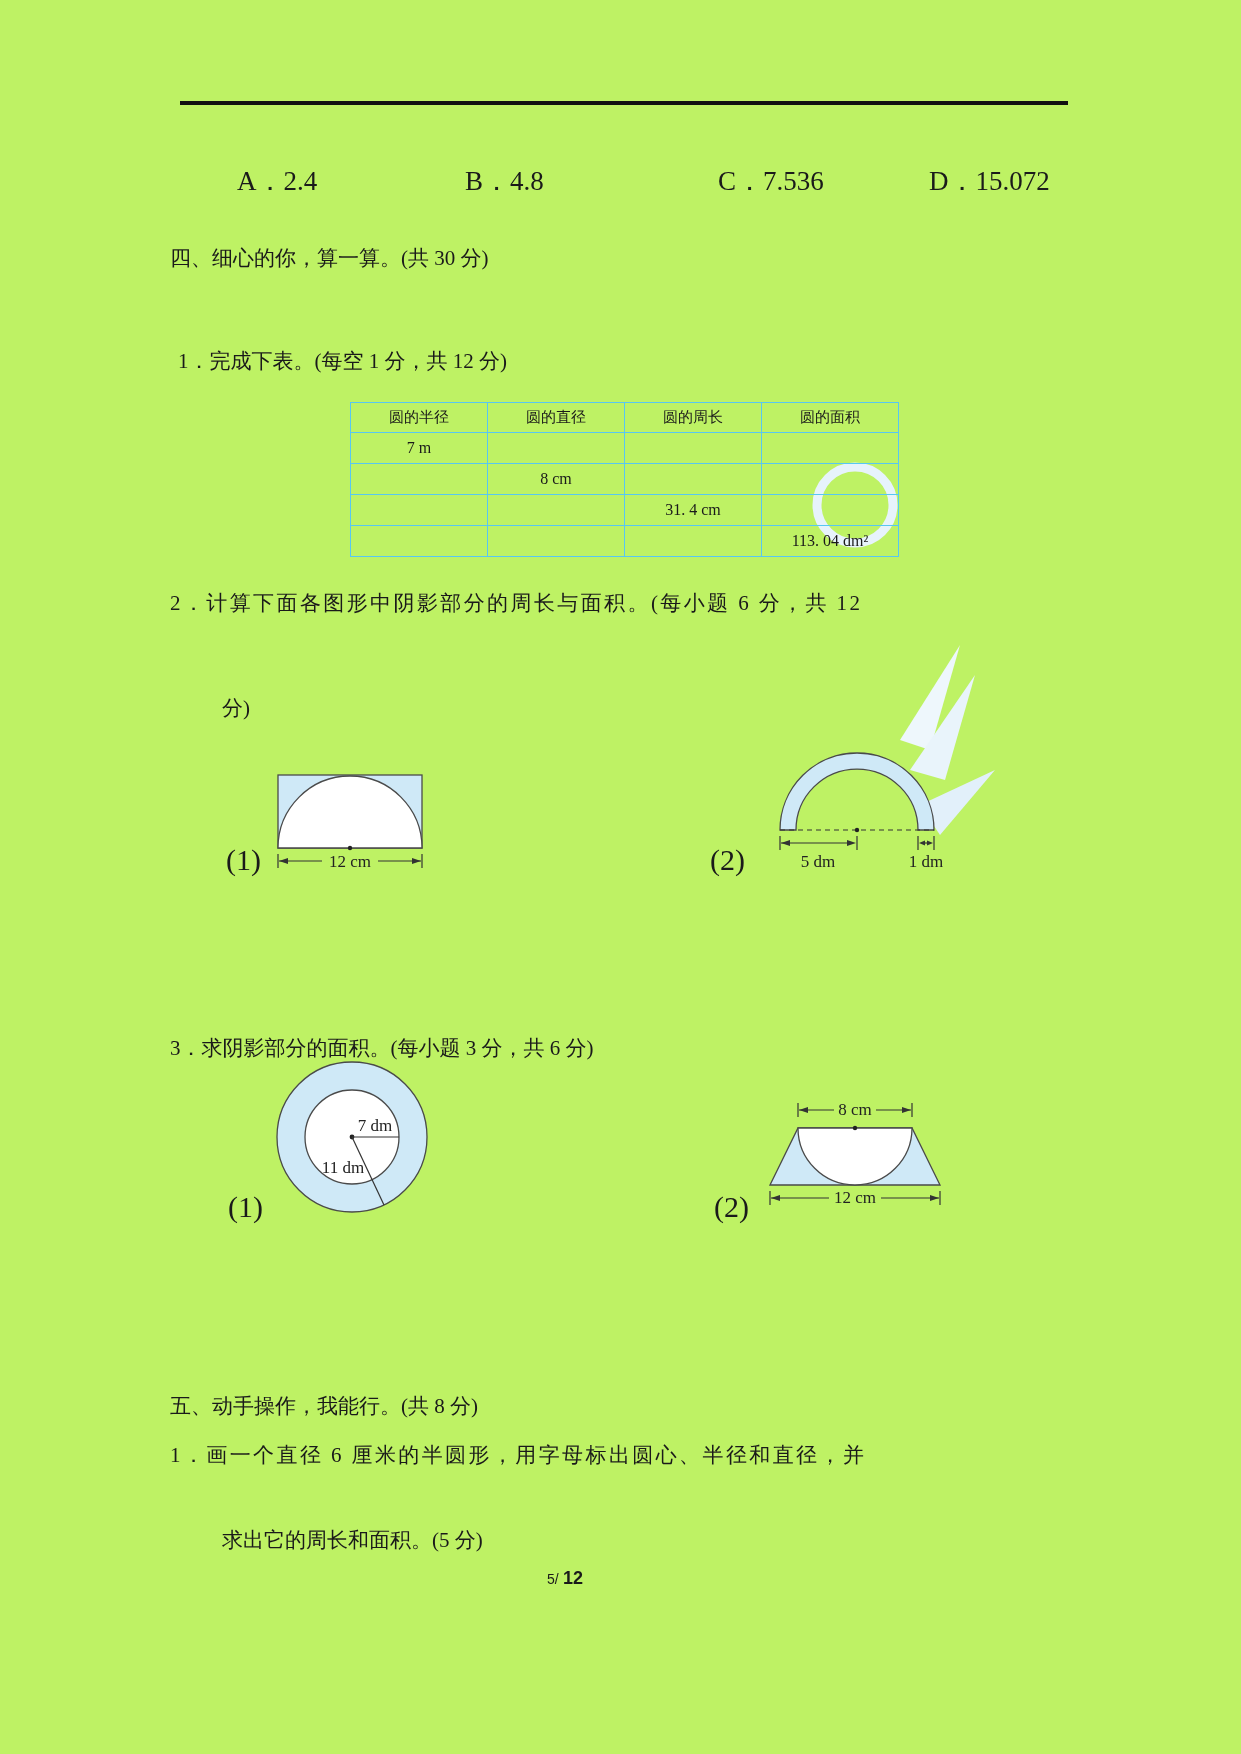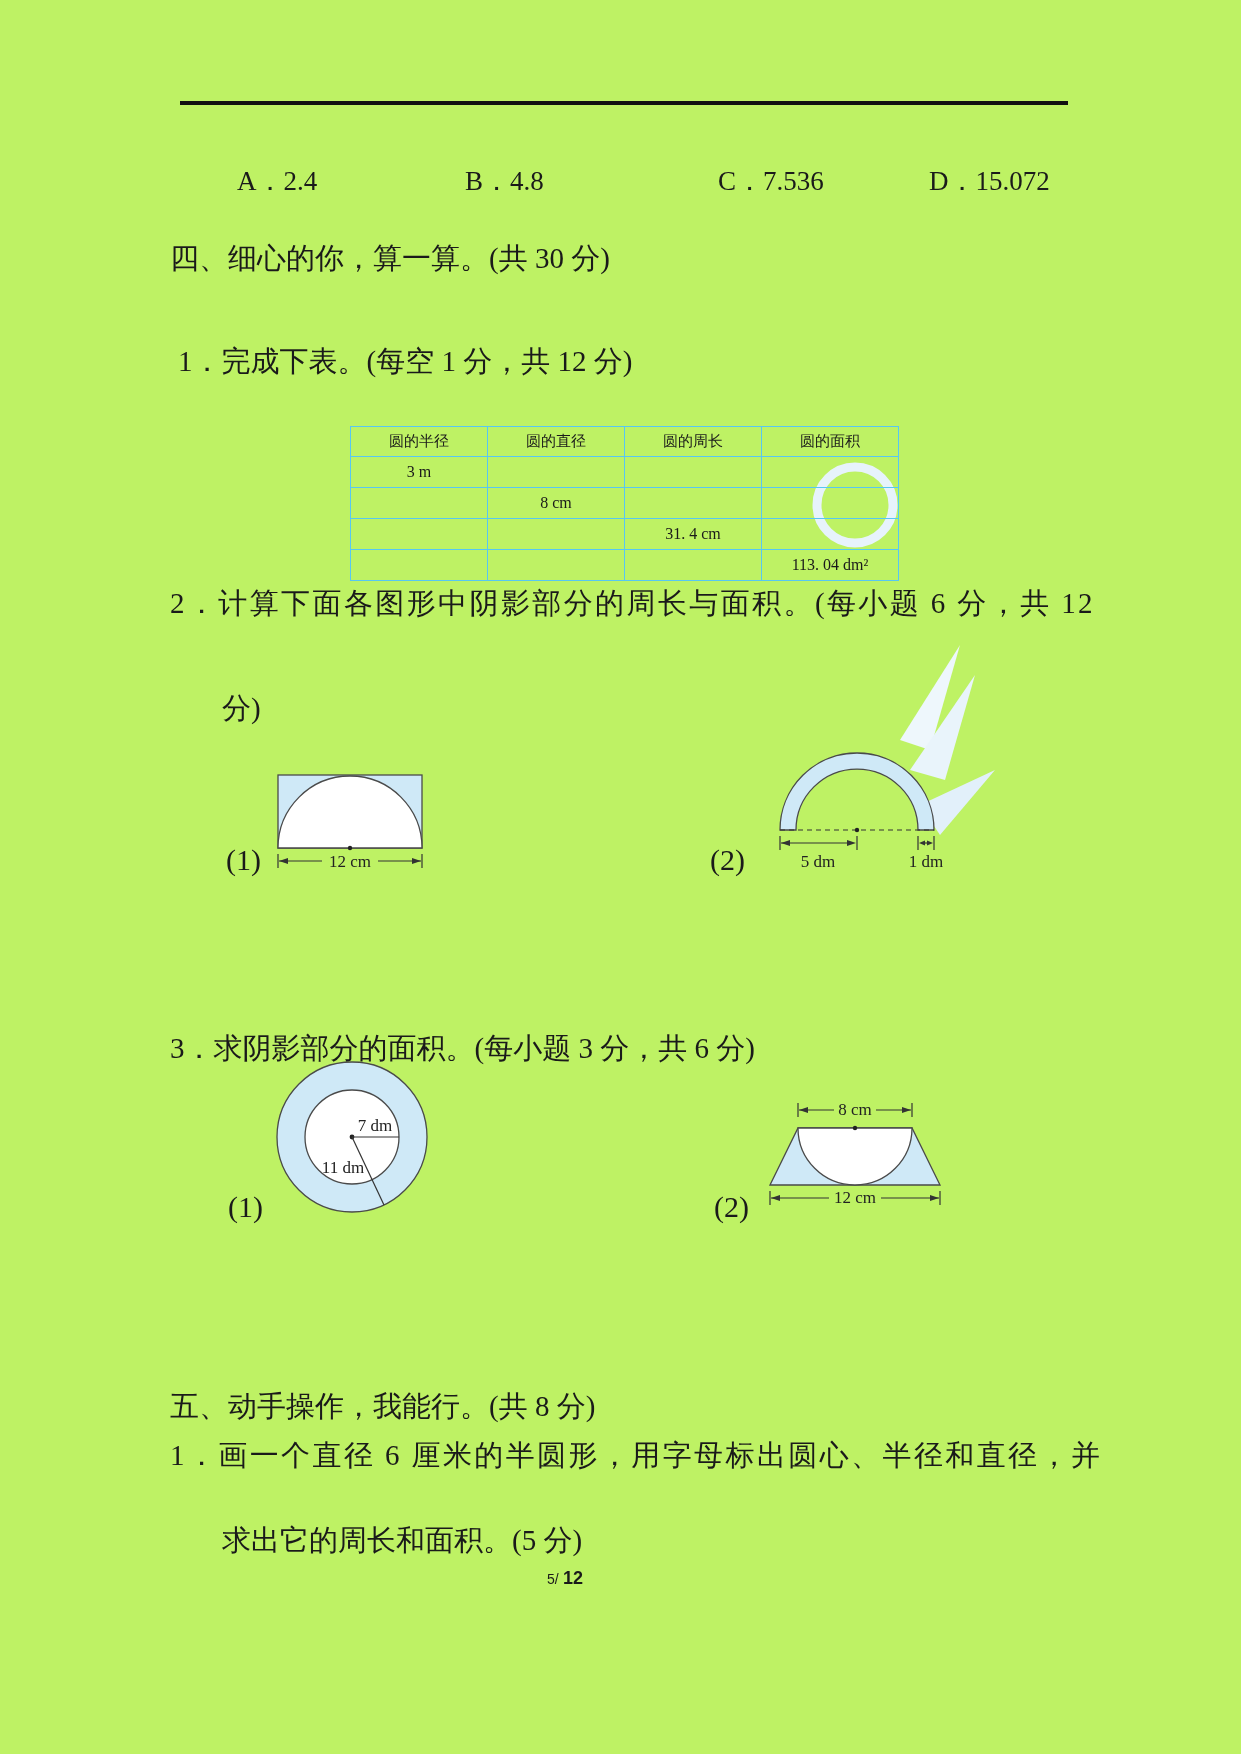--- a/index.html
+++ b/index.html
@@ -5,27 +5,27 @@
   html,body{margin:0;padding:0;background:#ffffff;}
   #page{
     position:relative;
     width:1241px;height:1754px;
     background:#bef264;
     font-family:"Liberation Serif","DejaVu Serif",serif;
     color:#1a1a1a;
     overflow:hidden;
   }
   .abs{position:absolute;}
-  .bodyline{font-size:29px;line-height:40px;white-space:nowrap;z-index:2;}
+  .bodyline{font-size:21px;line-height:40px;white-space:nowrap;z-index:2;}
   .stretch{letter-spacing:2.4px;}
   .rule{background:#111;height:4px;z-index:2;}
   .opt{font-size:27px;white-space:nowrap;z-index:2;}
   table.circ{
     border-collapse:collapse;z-index:2;position:absolute;
-    left:350px;top:426px;table-layout:fixed;
+    left:350px;top:402px;table-layout:fixed;
   }
   table.circ th,table.circ td{
     border:1px solid #57c7f2;
     width:136px;height:29px;
     text-align:center;vertical-align:middle;
     font-weight:normal;padding:0;
     font-family:"Liberation Serif","DejaVu Serif",serif;
   }
   table.circ th{font-size:15px;}
   table.circ td{font-size:16px;height:30px;}
@@ -65,21 +65,21 @@
 
   <table class="circ">
     <tbody>
         <tr>
       <th>圆的半径</th>
       <th>圆的直径</th>
       <th>圆的周长</th>
       <th>圆的面积</th>
     </tr>
     <tr>
-      <td>3 m</td>
+      <td>7 m</td>
       <td></td>
       <td></td>
       <td></td>
     </tr>
     <tr>
       <td></td>
       <td>8 cm</td>
       <td></td>
       <td></td>
     </tr>

